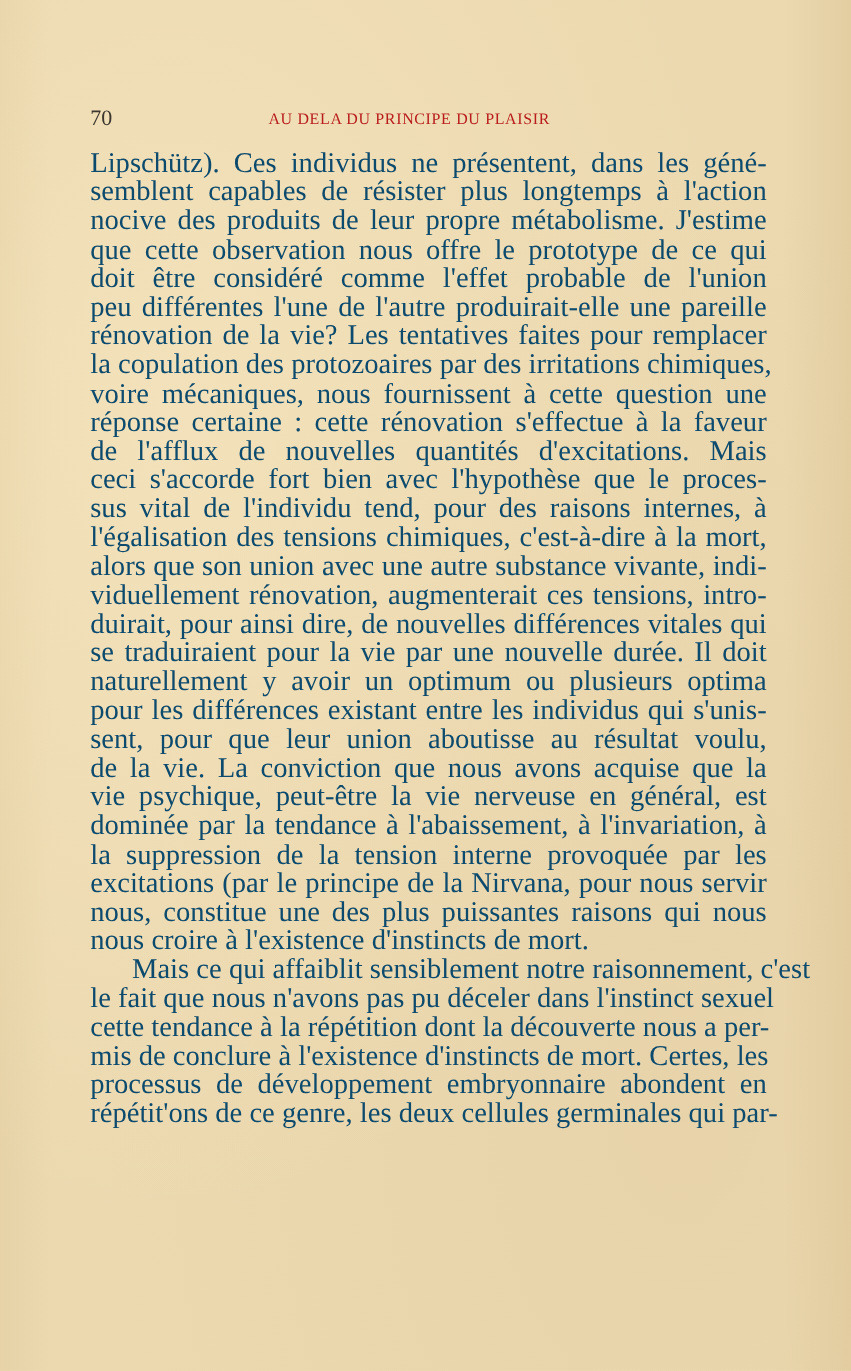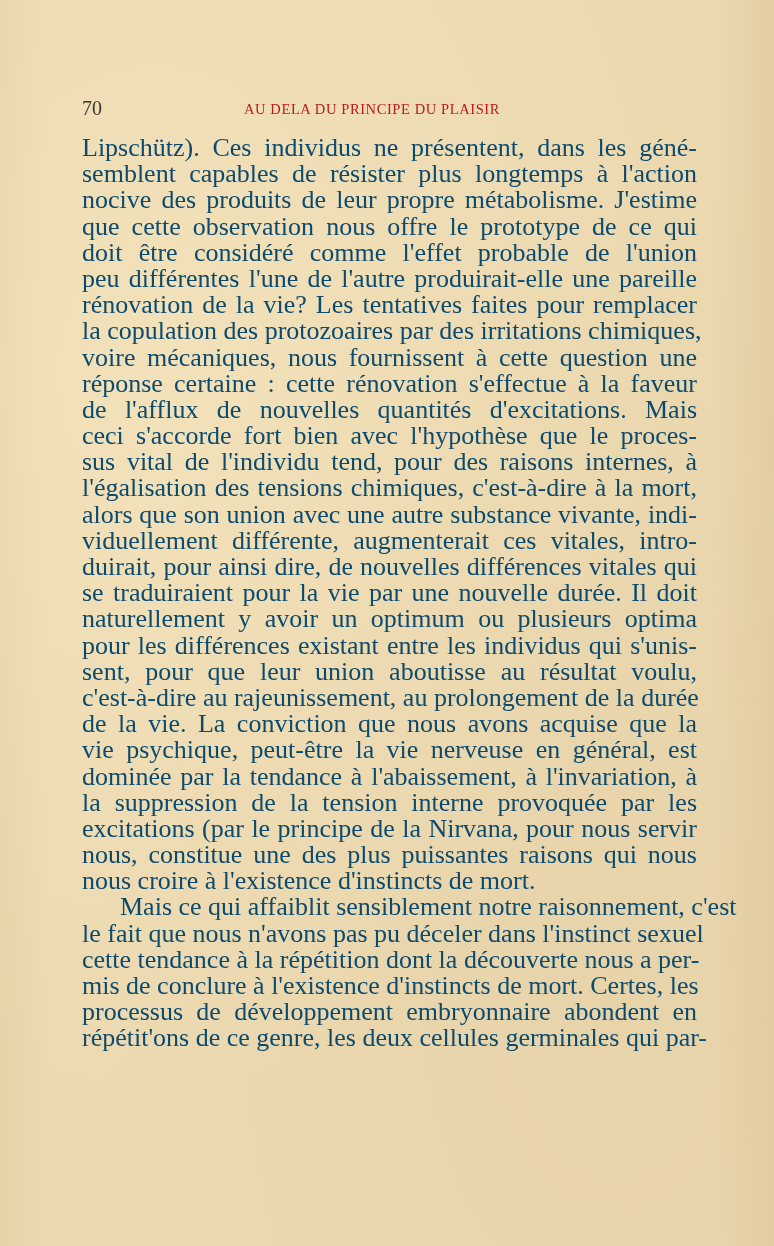--- a/index.html
+++ b/index.html
@@ -91,27 +91,26 @@
     <span class="line">peu différentes l'une de l'autre produirait-elle une pareille</span>
     <span class="line">rénovation de la vie? Les tentatives faites pour remplacer</span>
     <span class="line">la copulation des protozoaires par des irritations chimiques,</span>
     <span class="line">voire mécaniques, nous fournissent à cette question une</span>
     <span class="line">réponse certaine : cette rénovation s'effectue à la faveur</span>
     <span class="line">de l'afflux de nouvelles quantités d'excitations. Mais</span>
     <span class="line">ceci s'accorde fort bien avec l'hypothèse que le proces-</span>
     <span class="line">sus vital de l'individu tend, pour des raisons internes, à</span>
     <span class="line">l'égalisation des tensions chimiques, c'est-à-dire à la mort,</span>
     <span class="line">alors que son union avec une autre substance vivante, indi-</span>
-    <span class="line">viduellement différente, augmenterait ces vitales, intro-</span>
+    <span class="line">viduellement rénovation, augmenterait ces tensions, intro-</span>
     <span class="line">duirait, pour ainsi dire, de nouvelles différences vitales qui</span>
     <span class="line">se traduiraient pour la vie par une nouvelle durée. Il doit</span>
     <span class="line">naturellement y avoir un optimum ou plusieurs optima</span>
     <span class="line">pour les différences existant entre les individus qui s'unis-</span>
     <span class="line">sent, pour que leur union aboutisse au résultat voulu,</span>
-    <span class="line">c'est-à-dire au rajeunissement, au prolongement de la durée</span>
     <span class="line">de la vie. La conviction que nous avons acquise que la</span>
     <span class="line">vie psychique, peut-être la vie nerveuse en général, est</span>
     <span class="line">dominée par la tendance à l'abaissement, à l'invariation, à</span>
     <span class="line">la suppression de la tension interne provoquée par les</span>
     <span class="line">excitations (par le principe de la Nirvana, pour nous servir</span>
     <span class="line">nous, constitue une des plus puissantes raisons qui nous</span>
     <span class="line last">nous croire à l'existence d'instincts de mort.</span>
     <span class="line indent">Mais ce qui affaiblit sensiblement notre raisonnement, c'est</span>
     <span class="line">le fait que nous n'avons pas pu déceler dans l'instinct sexuel</span>
     <span class="line">cette tendance à la répétition dont la découverte nous a per-</span>

